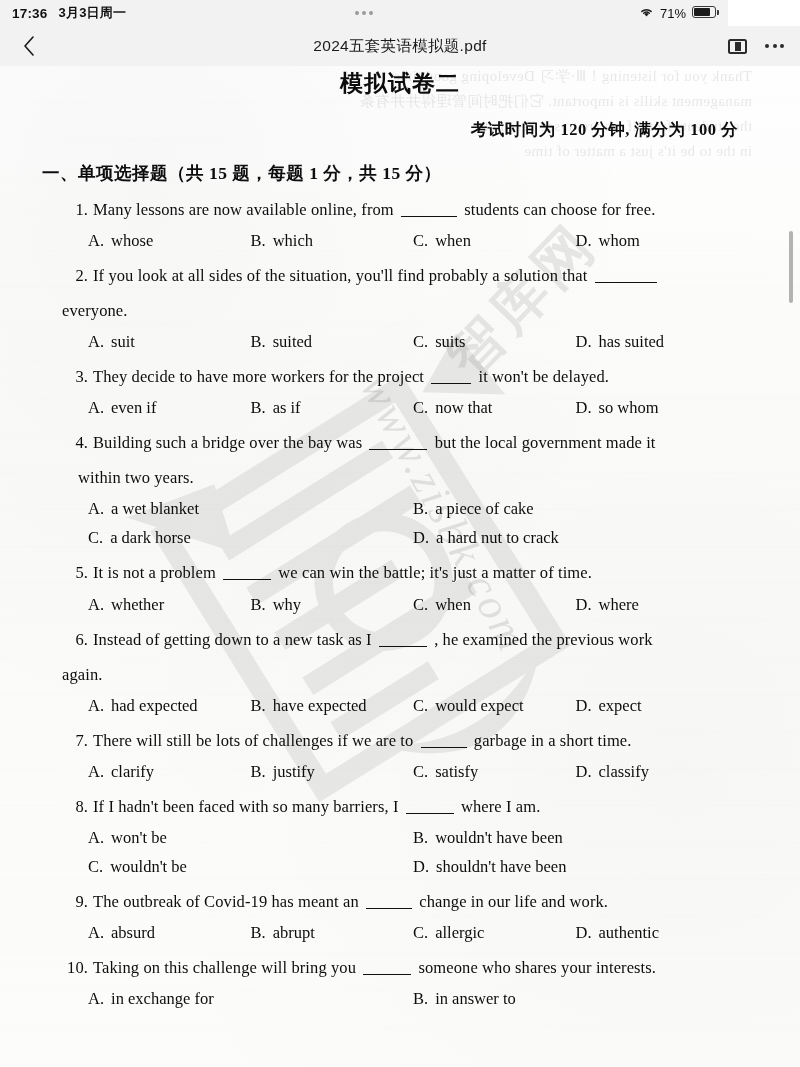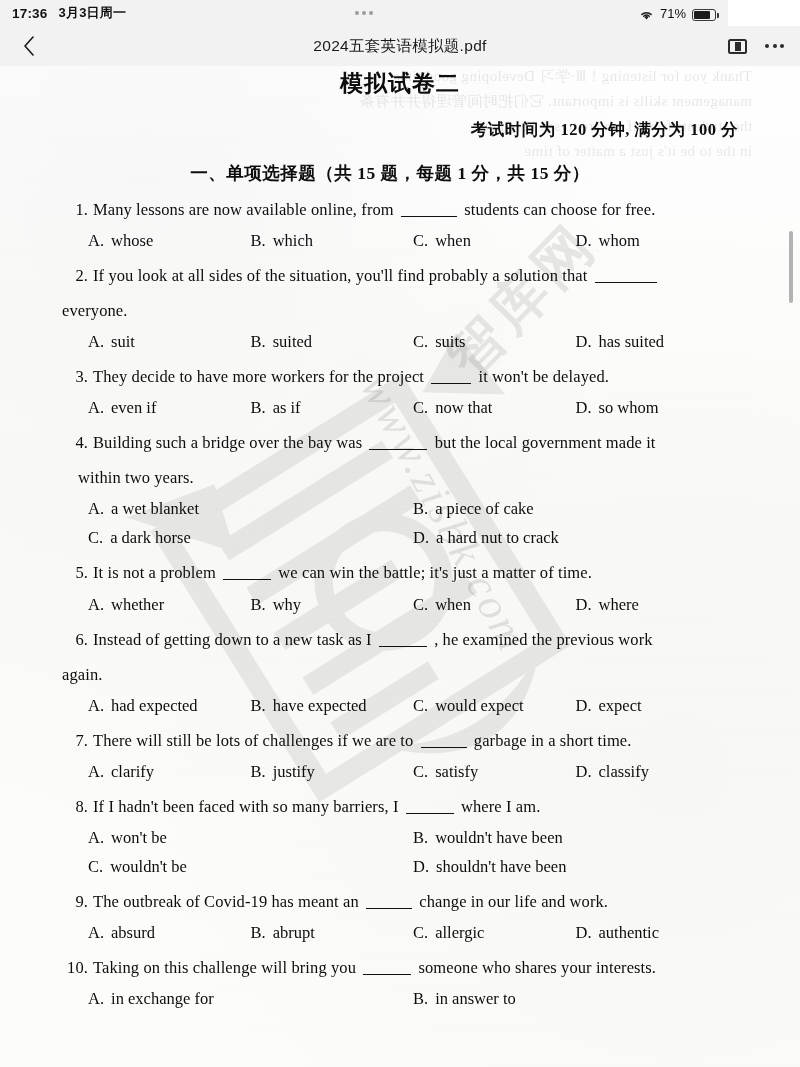--- a/index.html
+++ b/index.html
@@ -23,21 +23,21 @@
   .status-left{ display:flex; align-items:center; gap:11px; letter-spacing:.2px; }
   .status-time{ font-weight:600; font-size:13.5px; }
   .status-date{ font-weight:600; font-size:13px; }
   .status-center{
     position:absolute; left:0; right:0; top:0; bottom:0;
     display:flex; align-items:center; justify-content:center;
     pointer-events:none;
   }
   .dots-pill{ display:flex; gap:3px; }
   .dots-pill i{ width:4px; height:4px; border-radius:50%; background:#9b9b9b; display:block; }
-  .status-right{ margin-left:auto; display:flex; align-items:flex-end; gap:6px; }
+  .status-right{ margin-left:auto; display:flex; align-items:flex-start; gap:6px; }
   .wifi-icon{ width:15px; height:12px; position:relative; display:inline-block; }
   .wifi-icon svg{ display:block; }
   .battery-pct{ font-size:13px; font-weight:500; }
   .battery-icon{
     width:24px; height:12px; border:1.5px solid #3a3a3a; border-radius:3px;
     position:relative; display:inline-block;
   }
   .battery-icon::after{
     content:""; position:absolute; right:-3.5px; top:3px;
     width:2px; height:5px; background:#3a3a3a; border-radius:0 1px 1px 0;
@@ -134,21 +134,21 @@
     letter-spacing:1px; margin-top:2px;
   }
   .paper-sub{
     text-align:right; font-size:16.5px; font-weight:bold;
     font-family:"Liberation Serif", serif;
     margin-top:20px; letter-spacing:.5px;
   }
   .section-head{
     font-size:17.5px; font-weight:bold;
     font-family:"Liberation Serif", serif;
-    margin-top:20px; margin-left:-20px; letter-spacing:.5px;text-align:center;
+    margin-top:20px; margin-left:-20px; letter-spacing:.5px;
   }
 
   .q{ margin-top:12px; }
   .q-stem{
     font-size:16.5px; line-height:1.52; letter-spacing:.1px;
     text-indent:0; display:block;
   }
   .q-num{ display:inline-block; min-width:26px; text-align:right; margin-right:5px; }
   .blank{
     display:inline-block; border-bottom:1.4px solid #111;

